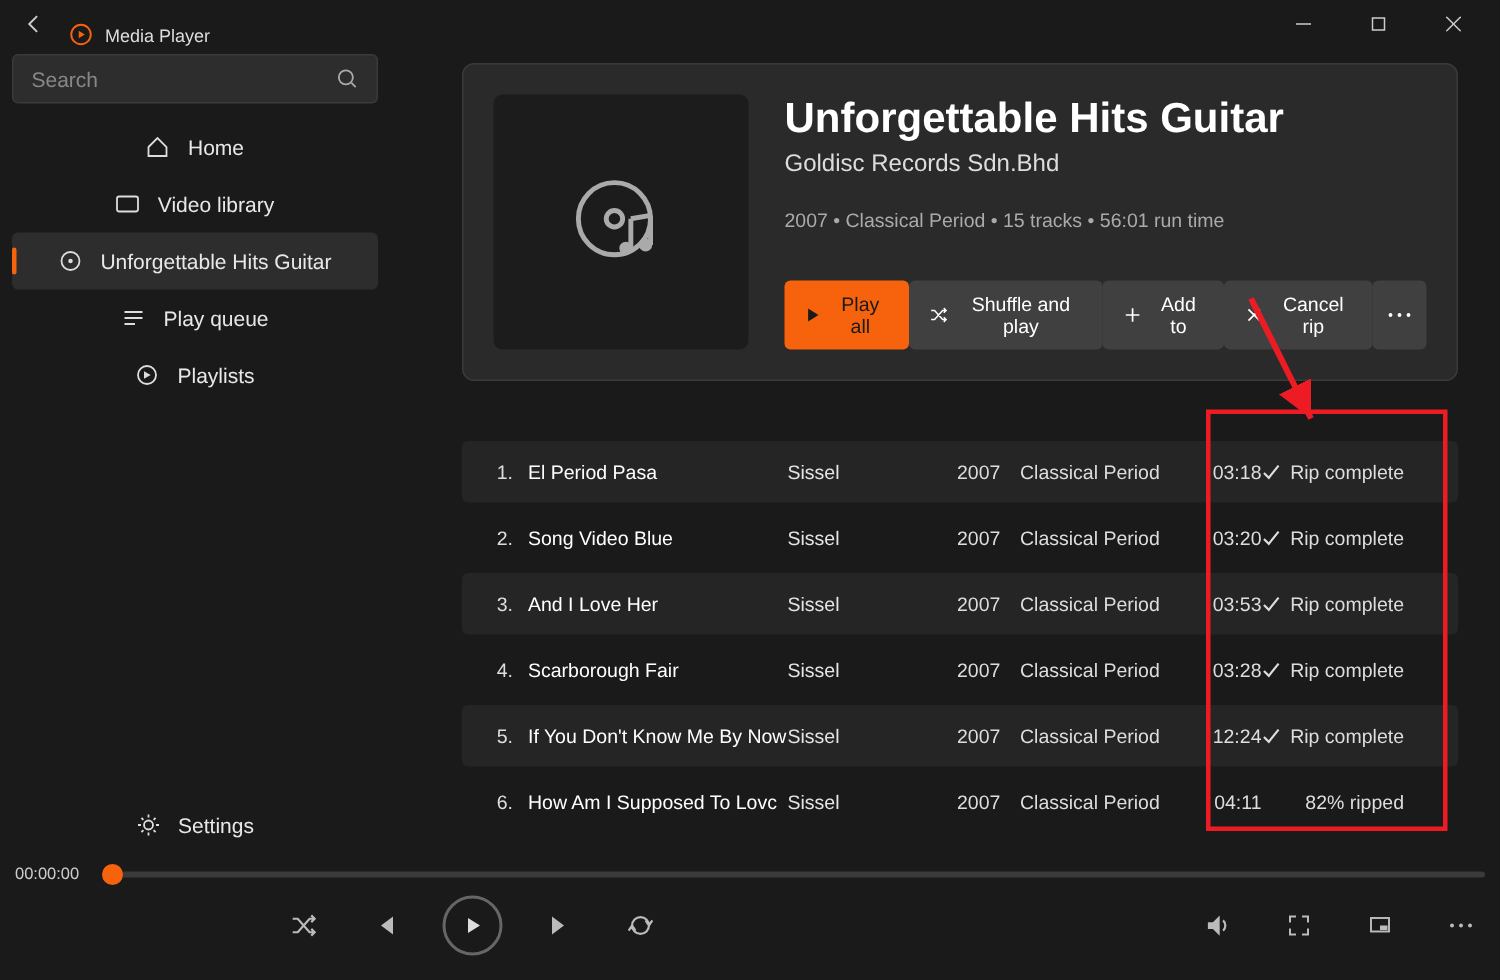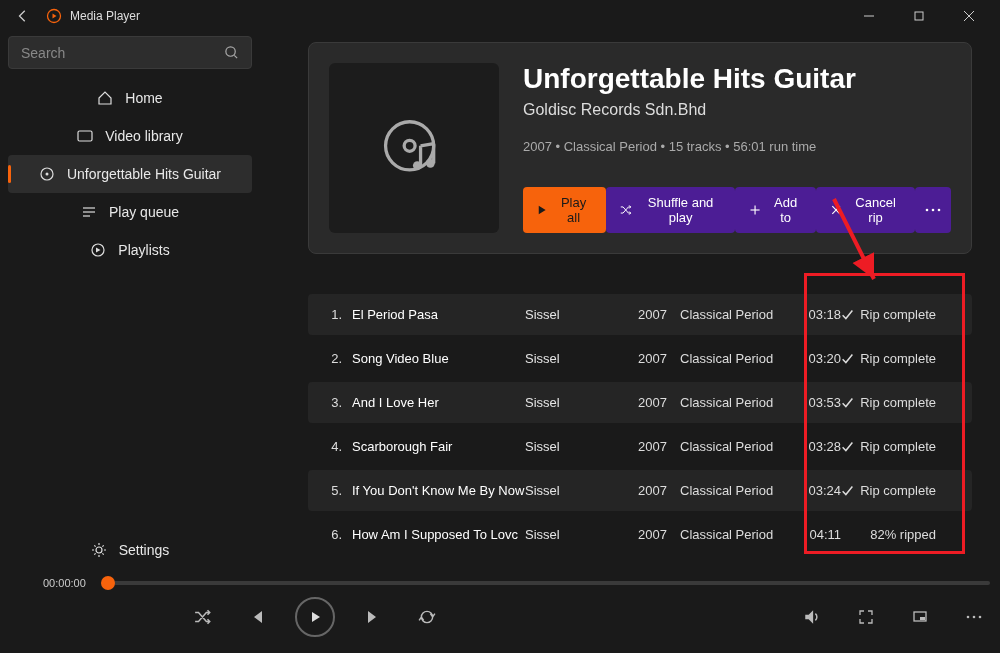--- a/index.html
+++ b/index.html
@@ -1,19 +1,19 @@
 <!DOCTYPE html>
 <html><head>
 <meta charset="utf-8">
 <style>
 * { margin: 0; padding: 0; box-sizing: border-box; font-family: 'Segoe UI', sans-serif; }
 body { background: #1a1a1a; color: #fff; width: 1000px; height: 653px; overflow: hidden; position: relative; }
 
 .titlebar { height: 32px; display: flex; align-items: center; padding: 0 8px; }
-.titlebar-left { display: flex; align-items: center; gap: 8px; }
+.titlebar-left { display: flex; align-items: flex-end; gap: 8px; }
 .back-btn { width: 30px; height: 30px; display: flex; align-items: center; justify-content: center; color: #ccc; cursor: pointer; }
 .app-icon { width: 16px; height: 16px; display: flex; align-items: center; justify-content: center; }
 .app-title { font-size: 12px; color: #ddd; }
 .titlebar-right { margin-left: auto; display: flex; gap: 4px; }
 .win-btn { width: 46px; height: 30px; display: flex; align-items: center; justify-content: center; color: #ccc; cursor: pointer; }
 
 .layout { display: flex; height: calc(100% - 32px - 80px); }
 
 .sidebar { width: 260px; padding: 4px 8px; display: flex; flex-direction: column; }
 .search-box { background: #2d2d2d; border-radius: 4px; height: 33px; display: flex; align-items: center; padding: 0 12px; margin-bottom: 10px; border: 1px solid #3a3a3a; }
@@ -30,40 +30,40 @@
 .main { flex: 1; padding: 10px 28px 0 48px; overflow-y: auto; }
 .header-card { background: #2a2a2a; border-radius: 8px; padding: 20px; display: flex; gap: 24px; border: 1px solid #3a3a3a; }
 .album-art { width: 170px; height: 170px; background: #1c1c1c; border-radius: 6px; display: flex; align-items: center; justify-content: center; }
 .cd-icon { color: #aaa; }
 
 .header-info { flex: 1; display: flex; flex-direction: column; }
 .album-title { font-size: 28px; font-weight: 600; margin-bottom: 6px; }
 .album-artist { font-size: 16px; color: #ddd; margin-bottom: 20px; }
 .album-meta { font-size: 13px; color: #aaa; margin-bottom: auto; }
 .btn-row { display: flex; margin-top: 16px; }
-.btn { background: #4c1d95; border: none; border-radius: 4px; padding: 8px 14px; color: #fff; font-size: 13px; display: flex; align-items: center; gap: 8px; cursor: pointer; }
+.btn { background: #404040; border: none; border-radius: 4px; padding: 8px 14px; color: #fff; font-size: 13px; display: flex; align-items: center; gap: 8px; cursor: pointer; }
 .btn.primary { background: #f7630c; color: #1a1a1a; font-weight: 500; }
 .btn.icon-only { padding: 8px 10px; }
 
 .tracklist { margin-top: 40px; position: relative; }
 .track-row { display: flex; align-items: center; padding: 13px 8px; border-radius: 4px; font-size: 13px; margin-bottom: 3px; }
 .track-row.alt { background: #252525; }
 .track-num { width: 36px; text-align: right; padding-right: 10px; color: #ddd; }
 .track-title { flex: 0 0 173px; color: #fff; white-space: nowrap; overflow: hidden; text-overflow: ellipsis; }
 .track-artist { flex: 0 0 113px; color: #e5e5e5; }
 .track-year { flex: 0 0 42px; color: #ddd; }
 .track-genre { flex: 0 0 115px; color: #ddd; }
 .track-dur { flex: 0 0 46px; color: #ddd; text-align: right; }
 .track-status { flex: 0 0 95px; display: flex; align-items: center; gap: 6px; justify-content: flex-end; color: #ddd; }
 
 .annotation-box { position: absolute; border: 3px solid #ed1c24; pointer-events: none; top: 273px; left: 804px; width: 161px; height: 281px; }
 
 .bottombar { position: absolute; bottom: 0; left: 0; right: 0; height: 80px; padding: 4px 10px; display: flex; flex-direction: column; }
 .seek-row { display: flex; align-items: center; gap: 10px; }
-.time-label { font-size: 11px; color: #ccc; width: 48px; margin-left: 33px; }
+.time-label { font-size: 11px; color: #ccc; width: 48px; }
 .seekbar { flex: 1; height: 4px; background: #3a3a3a; border-radius: 2px; position: relative; }
 .seek-thumb { width: 14px; height: 14px; background: #f7630c; border-radius: 50%; position: absolute; left: 0; top: -5px; }
 .controls-row { display: flex; align-items: center; margin-top: 8px; }
 .transport { display: flex; align-items: center; gap: 22px; margin: 0 auto; }
 .transport-btn { width: 32px; height: 32px; display: flex; align-items: center; justify-content: center; color: #bbb; cursor: pointer; }
 .play-btn-big { width: 40px; height: 40px; border: 2px solid #666; border-radius: 50%; display: flex; align-items: center; justify-content: center; color: #ddd; }
 .right-controls { display: flex; align-items: center; gap: 22px; margin-left: auto; }
 
 .annotation-arrow { position: absolute; pointer-events: none; }
 
@@ -290,21 +290,21 @@
             </svg>
             <span>Rip complete</span>
           </span>
         </div>
         <div class="track-row alt">
           <span class="track-num">5.</span>
           <span class="track-title">If You Don't Know Me By Now</span>
           <span class="track-artist">Sissel</span>
           <span class="track-year">2007</span>
           <span class="track-genre">Classical Period</span>
-          <span class="track-dur">03:24</span>
+          <span class="track-dur">12:24</span>
           <span class="track-status">
             <svg width="13" height="13" viewBox="0 0 16 16">
               <path d="M2 9 L6 13 L14 3" stroke="currentColor" fill="none" stroke-width="1.8"></path>
             </svg>
             <span>Rip complete</span>
           </span>
         </div>
         <div class="track-row">
           <span class="track-num">6.</span>
           <span class="track-title">How Am I Supposed To Lovc</span>

